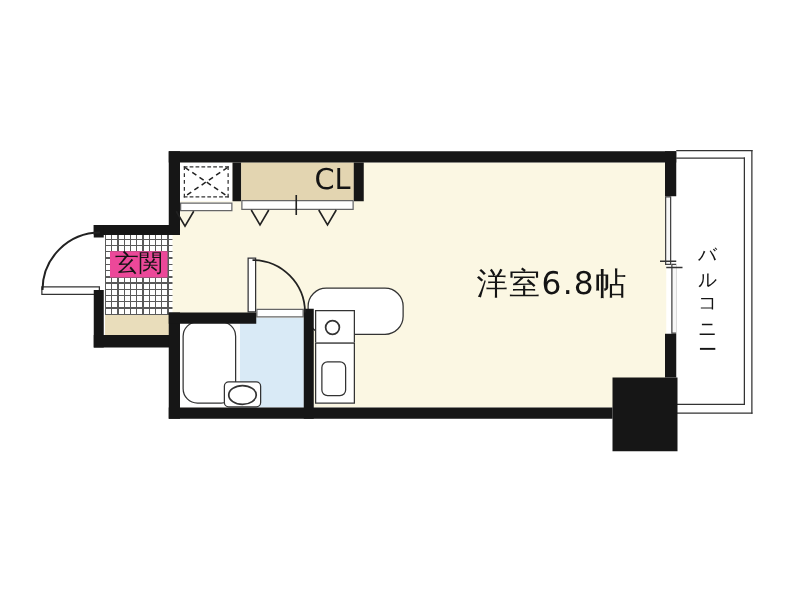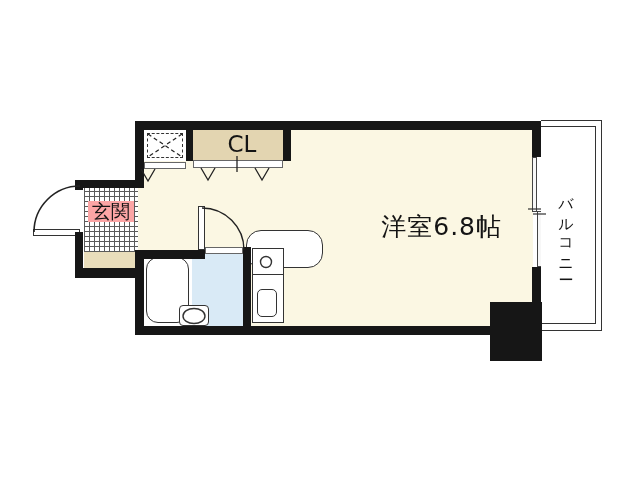--- a/index.html
+++ b/index.html
@@ -20,21 +20,21 @@
                      repeating-linear-gradient(90deg,#5a5a5a 0 1px,transparent 1px 5px);}
   
   .outl{border:1.5px solid #333;background:#fff;}
   .thin{border:1px solid #666;background:#fff;}
   .closet{background:#E3D5B1;}
   .dashbox{border:1.2px dashed #333;background:transparent;}
   
   .lbl{color:#141414;}
   .lbl-room{font-size:25px;font-weight:500;text-align:right;letter-spacing:1px;}
   .lbl-cl{font-size:23px;font-weight:500;text-align:center;}
-  .lbl-genkan{font-size:19px;font-weight:500;text-align:center;background:#fca5a5;line-height:21px;}
+  .lbl-genkan{font-size:19px;font-weight:500;text-align:center;background:#ec4899;line-height:21px;}
   .lbl-balcony{font-size:15px;font-weight:500;writing-mode:vertical-rl;text-orientation:mixed;
                letter-spacing:4px;text-align:center;}
 </style>
 </head>
 <body>
 
 <div id="stage">
 
   <div class="abs z-floor floor-main" style="left:137px;top:130px;width:396px;height:196px;"></div>
   <div class="abs z-floor tile" style="left:84px;top:188px;width:54px;height:64px;"></div>
@@ -98,17 +98,17 @@
 
     <ellipse cx="194" cy="316" rx="11" ry="7.5" fill="#fff" stroke="#333" stroke-width="1.4"></ellipse>
 
     <circle cx="266" cy="262" r="5.5" fill="#fff" stroke="#333" stroke-width="1.4"></circle>
 
     <line x1="528" y1="209" x2="541" y2="209" stroke="#333" stroke-width="1.2"></line>
     <line x1="533" y1="214" x2="546" y2="214" stroke="#333" stroke-width="1.2"></line>
   </svg>
 
   <div class="abs z-label lbl lbl-room" style="left:340px;top:210px;width:162px;">洋室6.8帖</div>
-  <div class="abs z-label lbl lbl-cl" style="left:186px;top:131px;width:112px;">CL</div>
+  <div class="abs z-label lbl lbl-cl" style="left:210px;top:131px;width:112px;">CL</div>
   <div class="abs z-label lbl lbl-genkan" style="left:88px;top:201px;width:46px;">玄関</div>
   <div class="abs z-label lbl lbl-balcony" style="left:556px;top:165px;height:132px;">バルコニー</div>
 
 </div>
 
 </body></html>

